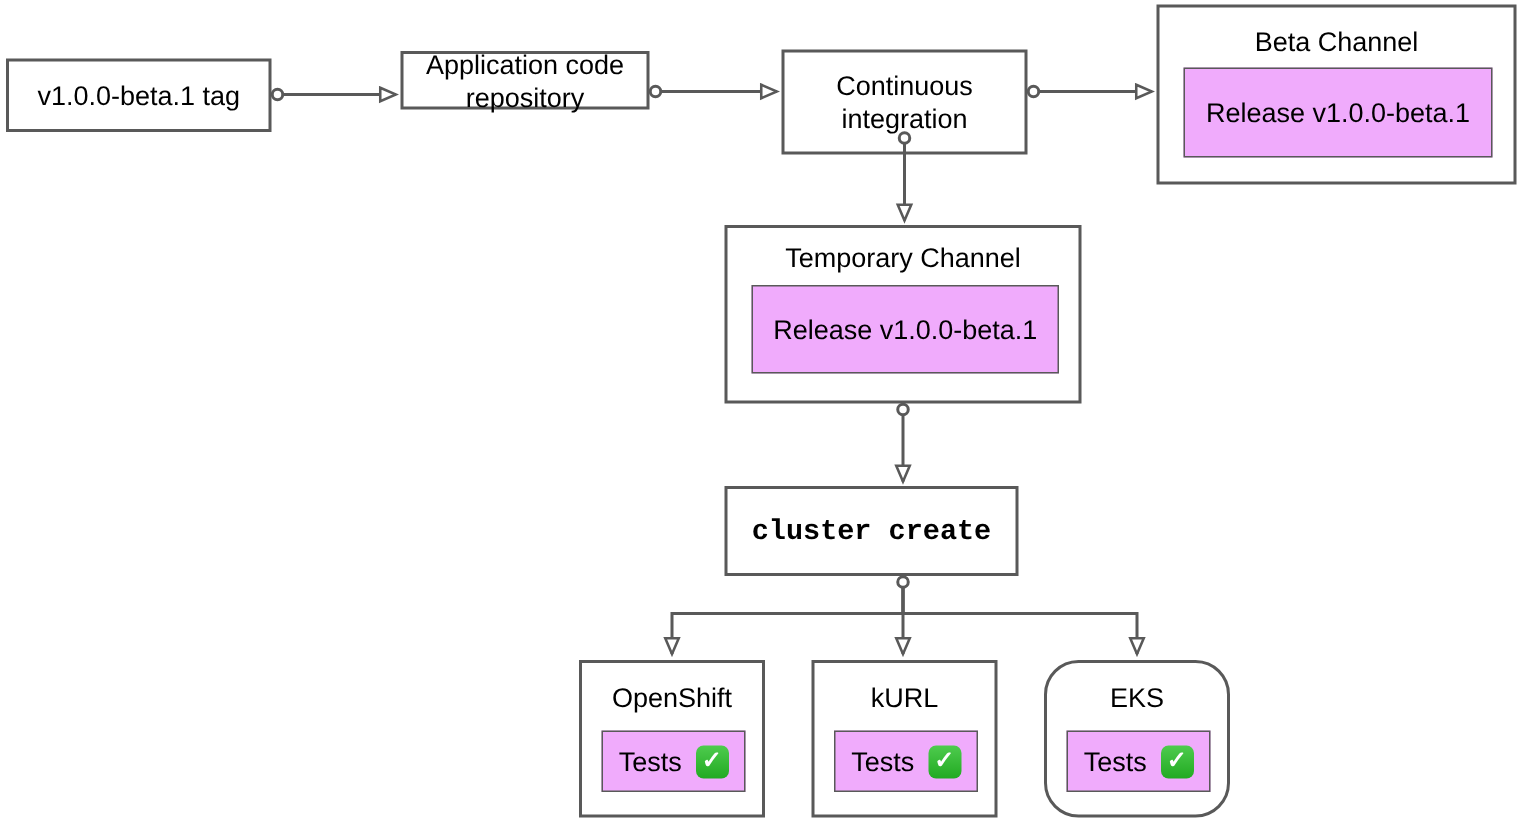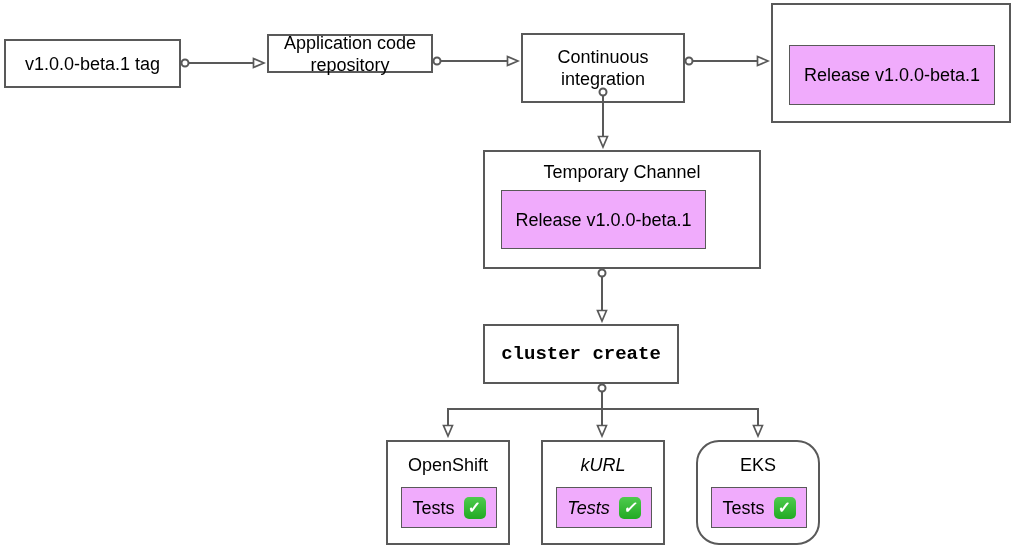--- a/index.html
+++ b/index.html
@@ -73,45 +73,46 @@
 
   <div class="node" style="left:267px; top:34px; width:166px; height:39px;align-items:center;">
     <span>Application code repository</span>
   </div>
 
   <div class="node" style="left:521px; top:33px; width:164px; height:70px;">
     <span>Continuous integration</span>
   </div>
 
   <div class="container-node" style="left:771px; top:3px; width:240px; height:120px;">
+    <div class="container-label" style="top:12px;">Beta Channel</div>
     <div class="inner-node" style="left:16px; top:40px; width:206px; height:60px;">
       <span>Release v1.0.0-beta.1</span>
     </div>
   </div>
 
-  <div class="container-node" style="left:483px; top:150px; width:278px; height:119px;">
+  <div class="container-node" style="left:483px; top:150px; width:238px; height:119px;">
     <div class="container-label" style="top:9px;">Temporary Channel</div>
     <div class="inner-node" style="left:16px; top:38px; width:205px; height:59px;">
       <span>Release v1.0.0-beta.1</span>
     </div>
   </div>
 
   <div class="node" style="left:483px; top:324px; width:196px; height:60px;">
     <span class="mono">cluster create</span>
   </div>
 
   <div class="container-node" style="left:386px; top:440px; width:124px; height:105px;">
     <div class="container-label" style="top:12px;">OpenShift</div>
     <div class="inner-node tests-row" style="left:13px; top:45px; width:96px; height:41px;">
       <span>Tests</span>
       <span class="check-icon">✓</span>
     </div>
   </div>
 
-  <div class="container-node" style="left:541px; top:440px; width:124px; height:105px;font-style:italic;">
+  <div class="container-node" style="left:541px; top:440px; width:124px; height:105px;">
     <div class="container-label" style="top:12px;">kURL</div>
     <div class="inner-node tests-row" style="left:13px; top:45px; width:96px; height:41px;">
       <span>Tests</span>
       <span class="check-icon">✓</span>
     </div>
   </div>
 
   <div class="container-node" style="left:696px; top:440px; width:124px; height:105px;border-radius:23px;">
     <div class="container-label" style="top:12px;">EKS</div>
     <div class="inner-node tests-row" style="left:13px; top:45px; width:96px; height:41px;">

